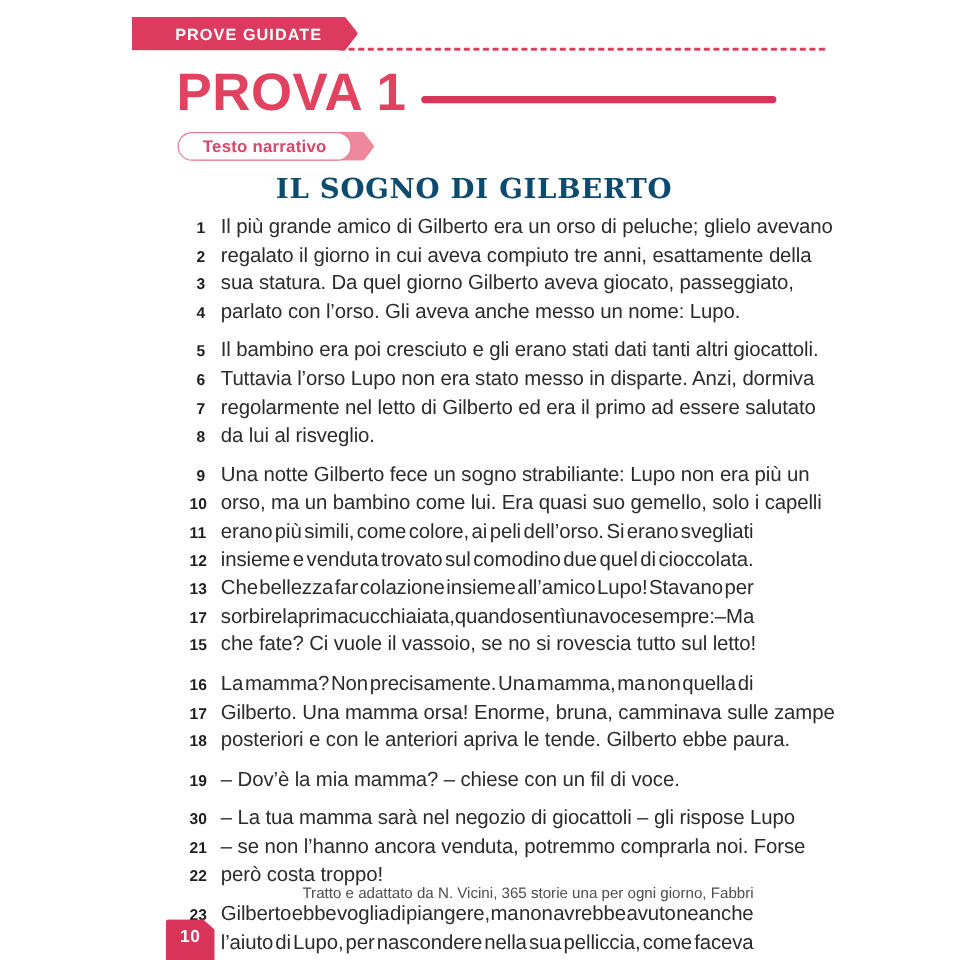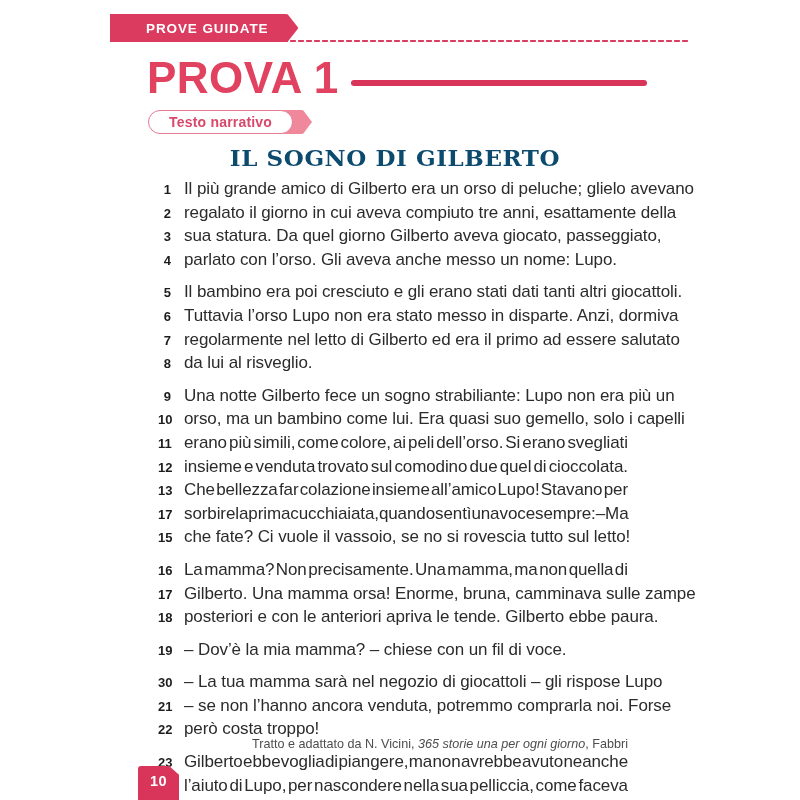--- a/index.html
+++ b/index.html
@@ -194,21 +194,20 @@
   .attribution {
     position: absolute;
     left: 180px;
     top: 737px;
     width: 448px;
     text-align: right;
     font-size: 12.6px;
     color: #4d4d4d;
   }
   .attribution .src-title {
-    font-style: italic;
     margin-top: 44px;
   }
 
   
   .page-number {
     position: absolute;
     left: 138px;
     top: 766px;
     width: 41px;
     height: 40px;

